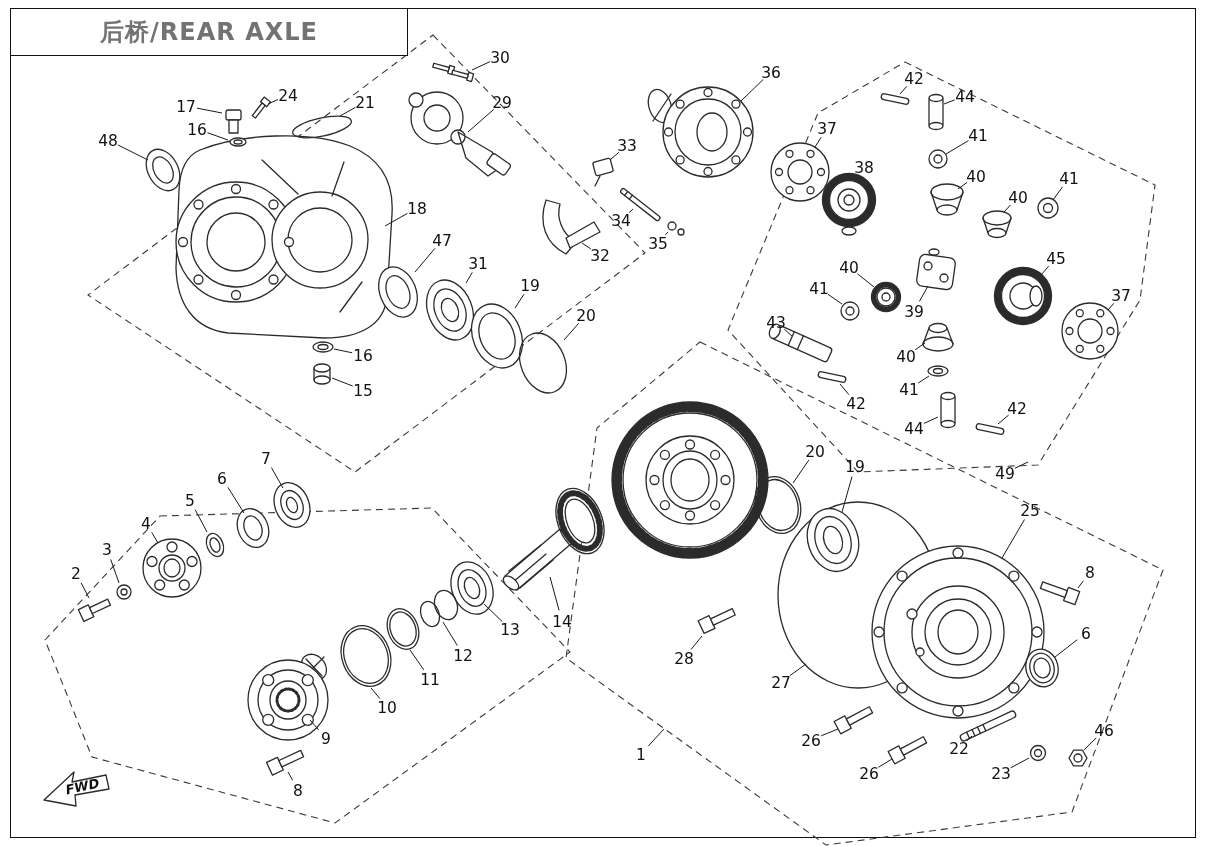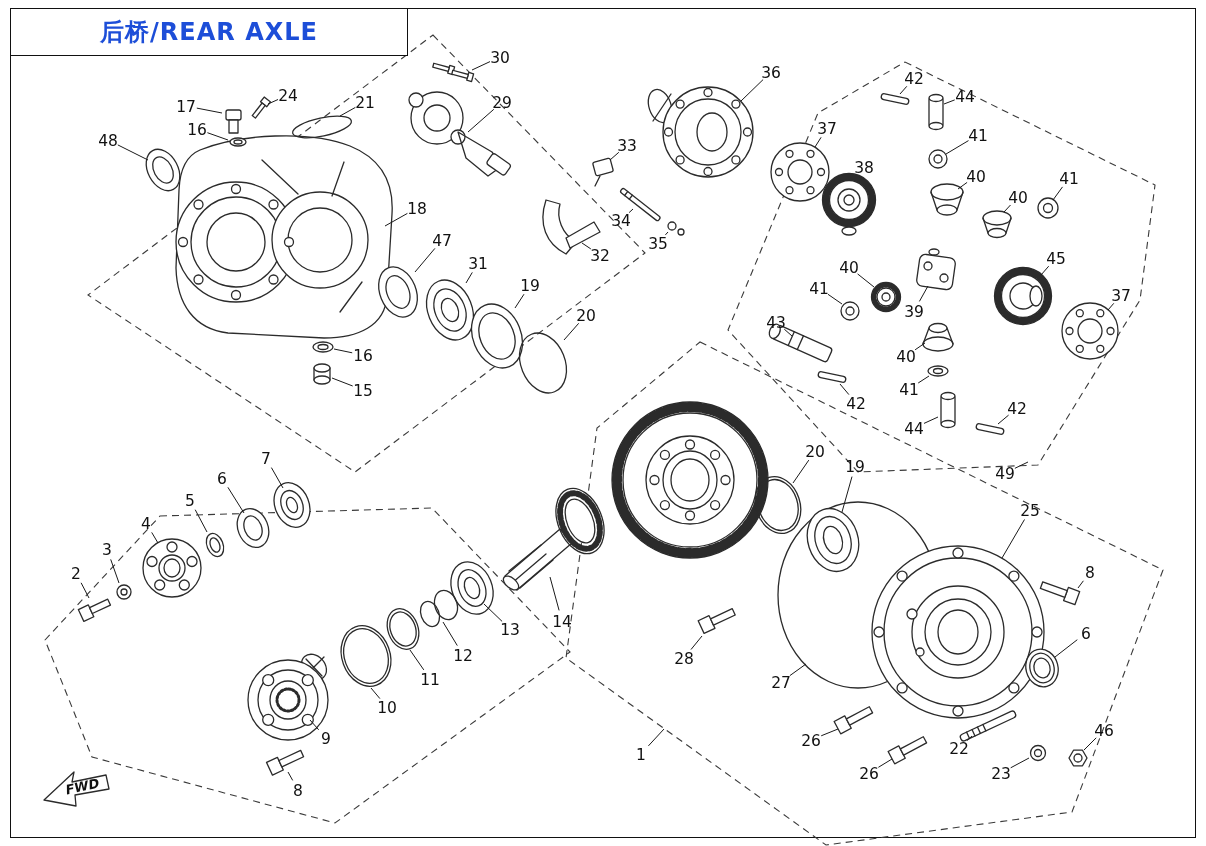--- a/index.html
+++ b/index.html
@@ -1,19 +1,19 @@
 <!DOCTYPE html>
 <html><head>
 <meta charset="utf-8">
 <style>
   html,body{margin:0;padding:0;background:#9a9a9a;}
   .stage{position:relative;width:1206px;height:846px;background:#ffffff;font-family:"DejaVu Sans","Liberation Sans",sans-serif;overflow:hidden;}
   .outer-border{position:absolute;left:10px;top:8px;width:1186px;height:830px;border:1.5px solid #111;box-sizing:border-box;}
   .title-box{position:absolute;left:10px;top:8px;width:398px;height:48px;border:1.5px solid #111;box-sizing:border-box;background:#fff;display:flex;align-items:center;justify-content:center;z-index:3;}
-  .title-box span{font-size:24px;font-weight:bold;letter-spacing:1px;color:#1d4ed8;white-space:nowrap;}
+  .title-box span{font-size:24px;font-weight:bold;letter-spacing:1px;color:#737373;white-space:nowrap;}
   #diagram-svg{position:absolute;left:0;top:0;width:1206px;height:846px;z-index:2;}
   .part{fill:none;stroke:#2b2b2b;stroke-width:1.3;stroke-linejoin:round;stroke-linecap:round;}
   .partw{fill:#ffffff;stroke:#2b2b2b;stroke-width:1.3;stroke-linejoin:round;stroke-linecap:round;}
   .ln{fill:none;}
   .teeth{fill:none;stroke:#2b2b2b;}
   .dashed{fill:none;stroke:#3a3a3a;stroke-width:1.1;stroke-dasharray:7 5;}
   #leader-lines line{stroke:#1a1a1a;stroke-width:1;}
   #callout-labels text{font-family:"DejaVu Sans","Liberation Sans",sans-serif;font-size:15.5px;fill:#111;text-anchor:middle;}
   .fwd-text{font-size:13px;font-weight:bold;font-style:italic;fill:#111;stroke:none;}
 </style>

